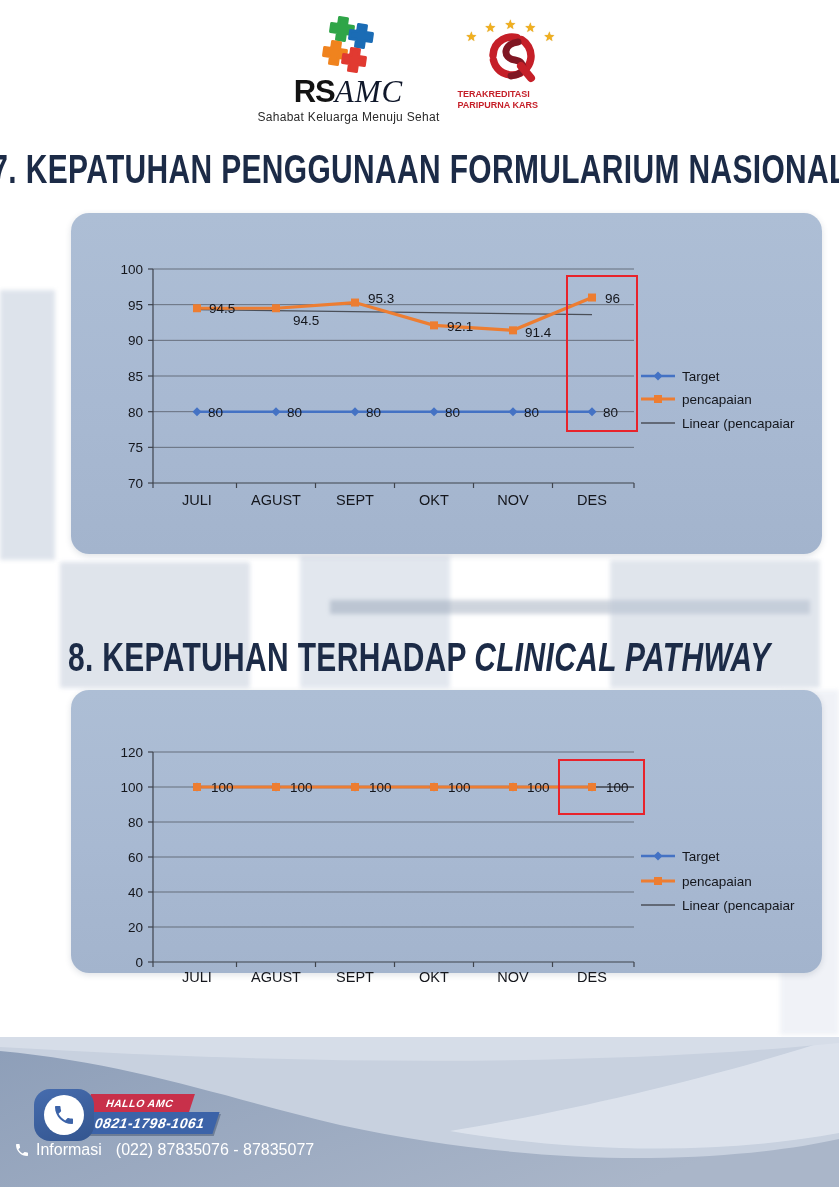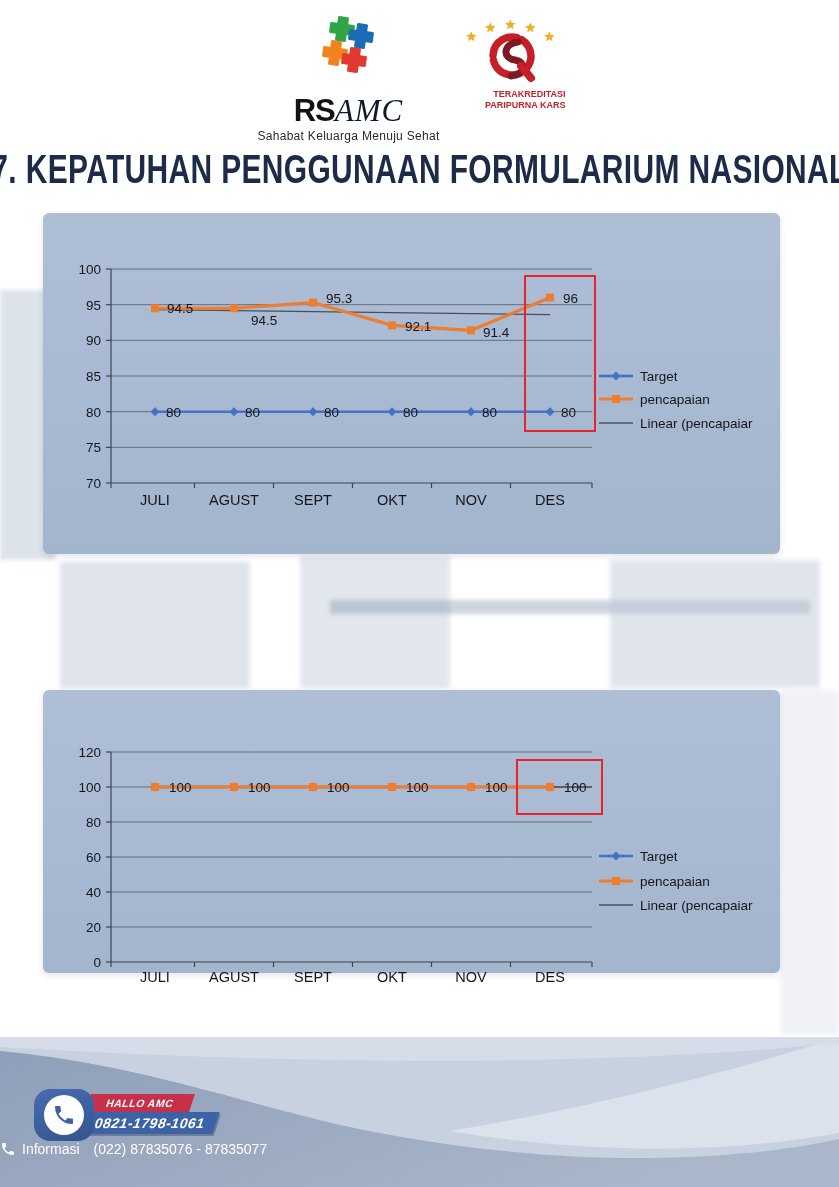--- a/index.html
+++ b/index.html
@@ -4,52 +4,53 @@
 <style>
   html,body{margin:0;padding:0;}
   .page{
     position:relative;width:839px;height:1187px;overflow:hidden;
     font-family:"Liberation Sans",sans-serif;
     background:linear-gradient(180deg,#f1f3f8 0%,#e7ebf2 9%,#e1e6ef 30%,#dde3ed 46%,#d7deе9 58%,#dbe1eb 72%,#d3dbe6 88%,#cfd7e3 100%);
   }
   
   .decor{position:absolute;filter:blur(2px);}
   .panel{
-    position:absolute;left:43px;width:737px;border-radius:6px;
+    position:absolute;left:71px;width:737px;border-radius:18px;
     background:linear-gradient(180deg,#adbed5 0%,#a8b9d2 55%,#a3b4cd 100%);
     box-shadow:0 2px 6px rgba(40,60,90,.15);
+    padding-left:14px;
   }
   .panel svg{display:block;}
   .title{
     position:absolute;left:0;width:100%;display:flex;justify-content:center;
     color:#1c2b47;font-weight:800;white-space:nowrap;
   }
   .title .tx{
     transform:scaleX(.73);transform-origin:50% 50%;
     font-size:41px;letter-spacing:.5px;
   }
   .title .italic{font-style:italic;margin-left:10px;}
   
   .header{position:absolute;top:12px;left:0;width:100%;display:flex;justify-content:center;gap:34px;align-items:flex-start;}
   .rsamc{display:flex;flex-direction:column;align-items:center;width:150px;}
   .rsamc .brand{line-height:1;margin-top:2px;display:flex;align-items:baseline;}
-  .rsamc .rs{font-size:31px;font-weight:800;color:#131313;letter-spacing:-1px;margin-top:19px;}
+  .rsamc .rs{font-size:31px;font-weight:800;color:#131313;letter-spacing:-1px;}
   .rsamc .amc{font-size:31px;font-style:italic;font-family:"Liberation Serif",serif;color:#0f172a;letter-spacing:1px;}
   .rsamc .tagline{font-size:12px;color:#2a2a2a;margin-top:3px;letter-spacing:.3px;white-space:nowrap;}
   .kars{position:relative;width:108px;height:100px;}
   .kars .star{position:absolute;color:#f2b01e;font-size:13px;text-shadow:0 0 1px #c78b00;}
-  .kars .ktext{position:absolute;left:0;bottom:2px;width:100%;text-align:right;color:#c51f28;font-weight:700;font-size:9px;line-height:1.15;}
+  .kars .ktext{position:absolute;left:0;bottom:2px;width:100%;text-align:left;color:#c51f28;font-weight:700;font-size:9px;line-height:1.15;}
   
   .wave{position:absolute;left:0;bottom:0;width:839px;height:150px;}
   .hallo{position:absolute;left:34px;top:1089px;width:230px;height:56px;}
   .hallo .bubble{position:absolute;left:0;top:0;width:60px;height:52px;background:linear-gradient(160deg,#466cae,#33558f);border-radius:16px;display:flex;align-items:center;justify-content:center;z-index:2;}
   .hallo .bubble .inner{width:40px;height:40px;background:#fff;border-radius:50%;display:flex;align-items:center;justify-content:center;}
   .hallo .tag-red{position:absolute;left:54px;top:5px;width:104px;height:18px;background:#c8304a;transform:skewX(-18deg);display:flex;align-items:center;justify-content:center;color:#fff;font-size:10.5px;font-weight:800;letter-spacing:.5px;z-index:1;}
   .hallo .tag-blue{position:absolute;left:50px;top:23px;width:132px;height:22px;background:#3c63a8;transform:skewX(-18deg);display:flex;align-items:center;justify-content:center;color:#fff;font-size:14px;font-weight:800;letter-spacing:.5px;box-shadow:2px 2px 0 rgba(30,45,75,.35);z-index:1;}
-  .infolines{position:absolute;left:0;top:1141px;color:#fff;font-size:14px;}
+  .infolines{position:absolute;left:14px;top:1141px;color:#fff;font-size:16px;}
   .infolines .row{display:flex;align-items:center;gap:6px;margin-bottom:4px;}
   .infolines .bold{font-weight:400;padding-left:8px;}
   .infolines .gap{width:14px;}
 </style>
 </head>
 <body>
 
 <div class="page">
 
   <div class="decor" style="left:0;top:290px;width:55px;height:270px;background:#c3cddc;opacity:.55;"></div>
@@ -179,20 +180,25 @@
         <polygon points="573,158.5 577.5,163 573,167.5 568.5,163" fill="#4472C4"></polygon>
         <text x="597" y="168" font-size="13.5" fill="#14161c" font-family="Liberation Sans, sans-serif">Target</text>
         <line x1="556" y1="186" x2="590" y2="186" stroke="#ED7D31" stroke-width="3"></line>
         <rect x="569" y="182" width="8" height="8" fill="#ED7D31"></rect>
         <text x="597" y="191" font-size="13.5" fill="#14161c" font-family="Liberation Sans, sans-serif">pencapaian</text>
         <line x1="556" y1="210" x2="590" y2="210" stroke="#4b4f58" stroke-width="1.3"></line>
         <text x="597" y="215" font-size="13.5" fill="#14161c" font-family="Liberation Sans, sans-serif">Linear (pencapaiar</text>
       </svg>
   </div>
 
+  <div class="title" style="top:634px;">
+    <div class="tx">
+      <span>8. KEPATUHAN TERHADAP</span><span class="italic">CLINICAL PATHWAY</span>
+    </div>
+  </div>
   <div class="panel" style="top:690px;height:283px;text-align:center;">
     <svg id="chart2" width="737" height="345" viewBox="0 0 737 345">
         <line x1="68" y1="62" x2="549" y2="62" stroke="#5f6673" stroke-width="1" opacity="0.9"></line>
         <line x1="63" y1="62" x2="68" y2="62" stroke="#3f444d" stroke-width="1.2"></line>
         <text x="58" y="67" text-anchor="end" font-size="13.5" fill="#14161c" font-family="Liberation Sans, sans-serif">120</text>
         <line x1="68" y1="97" x2="549" y2="97" stroke="#5f6673" stroke-width="1" opacity="0.9"></line>
         <line x1="63" y1="97" x2="68" y2="97" stroke="#3f444d" stroke-width="1.2"></line>
         <text x="58" y="102" text-anchor="end" font-size="13.5" fill="#14161c" font-family="Liberation Sans, sans-serif">100</text>
         <line x1="68" y1="132" x2="549" y2="132" stroke="#5f6673" stroke-width="1" opacity="0.9"></line>
         <line x1="63" y1="132" x2="68" y2="132" stroke="#3f444d" stroke-width="1.2"></line>

